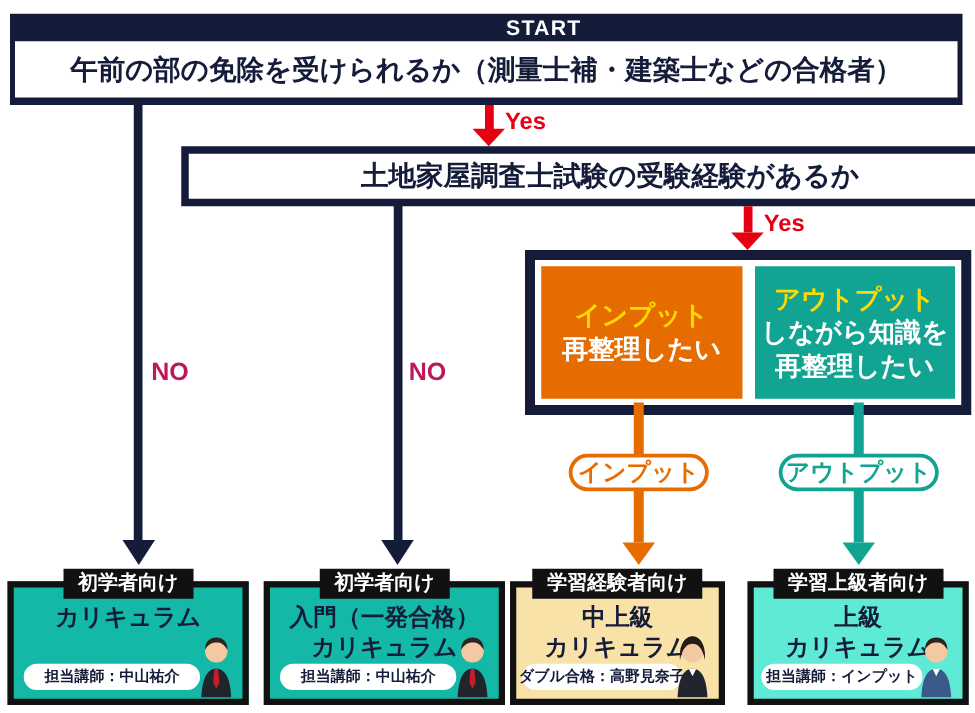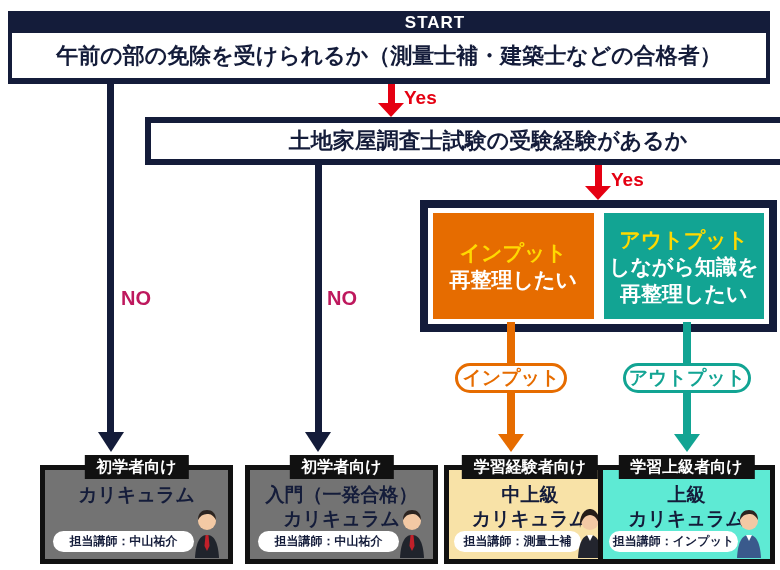--- a/index.html
+++ b/index.html
@@ -40,21 +40,21 @@
   .choice.teal{background:#12a493;}
   .choice-title{color:#ffd900;}
   .choice-desc{color:#fff;}
   
   .route-pill{position:absolute;height:30px;background:#fff;border-radius:17px;z-index:2;
     display:flex;align-items:center;justify-content:center;font-size:19px;box-sizing:border-box;}
   .route-pill.orange{border:3px solid #e66c00;color:#e66c00;}
   .route-pill.teal{border:3px solid #12a493;color:#12a493;}
   
   .card{position:absolute;top:465px;height:99px;border:5px solid #111;box-sizing:border-box;}
-  .card.pink{background:#737373;margin-left:34px;}
+  .card.pink{background:#14b8a6;}
   .card.cream{background:#f8e2a7;}
   .card.green{background:#5eead4;}
   .badge{position:absolute;top:-15px;left:50%;transform:translateX(-50%);background:#111;
     color:#fff;font-size:16px;line-height:24px;height:24px;padding:0 12px;white-space:nowrap;}
   .card-title{position:absolute;left:0;right:0;top:13px;text-align:center;color:#141c3a;
     font-size:19px;line-height:24px;}
   .inst-pill{position:absolute;left:8px;right:34px;bottom:7px;height:21px;background:#fff;
     border-radius:11px;display:flex;align-items:center;justify-content:center;
     color:#141c3a;font-size:12px;white-space:nowrap;}
   .photo{position:absolute;right:1px;bottom:1px;width:40px;height:52px;}
@@ -136,27 +136,27 @@
     <div class="photo">
       <svg viewBox="0 0 40 52" width="40" height="52">
         <path d="M8 52 C9 34 14 29 20 29 C26 29 31 34 32 52 Z" fill="#20242c"></path>
         <path d="M18.5 29 L21.5 29 L22.5 40 L20 45 L17.5 40 Z" fill="#c0202a"></path>
         <circle cx="20" cy="15" r="9" fill="#f3c9a4"></circle>
         <path d="M11 14 C11 7 15 4 20 4 C25 4 29 7 29 14 C26 9 24 8 20 8 C16 8 13 10 11 14 Z" fill="#2c2420"></path>
       </svg>
     </div>
   </div>
 
-  <div class="card cream" style="left:444px;width:172px;">
+  <div class="card cream" style="left:408px;width:172px;">
     <div class="badge">学習経験者向け</div>
     <div class="card-title">
       <div>中上級</div>
       <div>カリキュラム</div>
     </div>
-    <div class="inst-pill" style="left:5px;right:30px;">担当講師：測量士補</div>
+    <div class="inst-pill" style="left:5px;right:30px;">ダブル合格：高野見奈子</div>
     <div class="photo">
       <svg viewBox="0 0 40 52" width="40" height="52">
         <path d="M8 52 C9 34 14 29 20 29 C26 29 31 34 32 52 Z" fill="#23252e"></path>
         <path d="M17 29 L23 29 L20 35 Z" fill="#ffffff"></path>
         <circle cx="20" cy="15" r="9" fill="#f3c9a4"></circle>
         <path d="M10 22 C9 7 16 3 20 3 C24 3 31 7 30 22 C28 12 24 9 20 9 C16 9 12 12 10 22 Z" fill="#241c18"></path>
       </svg>
     </div>
   </div>
 

